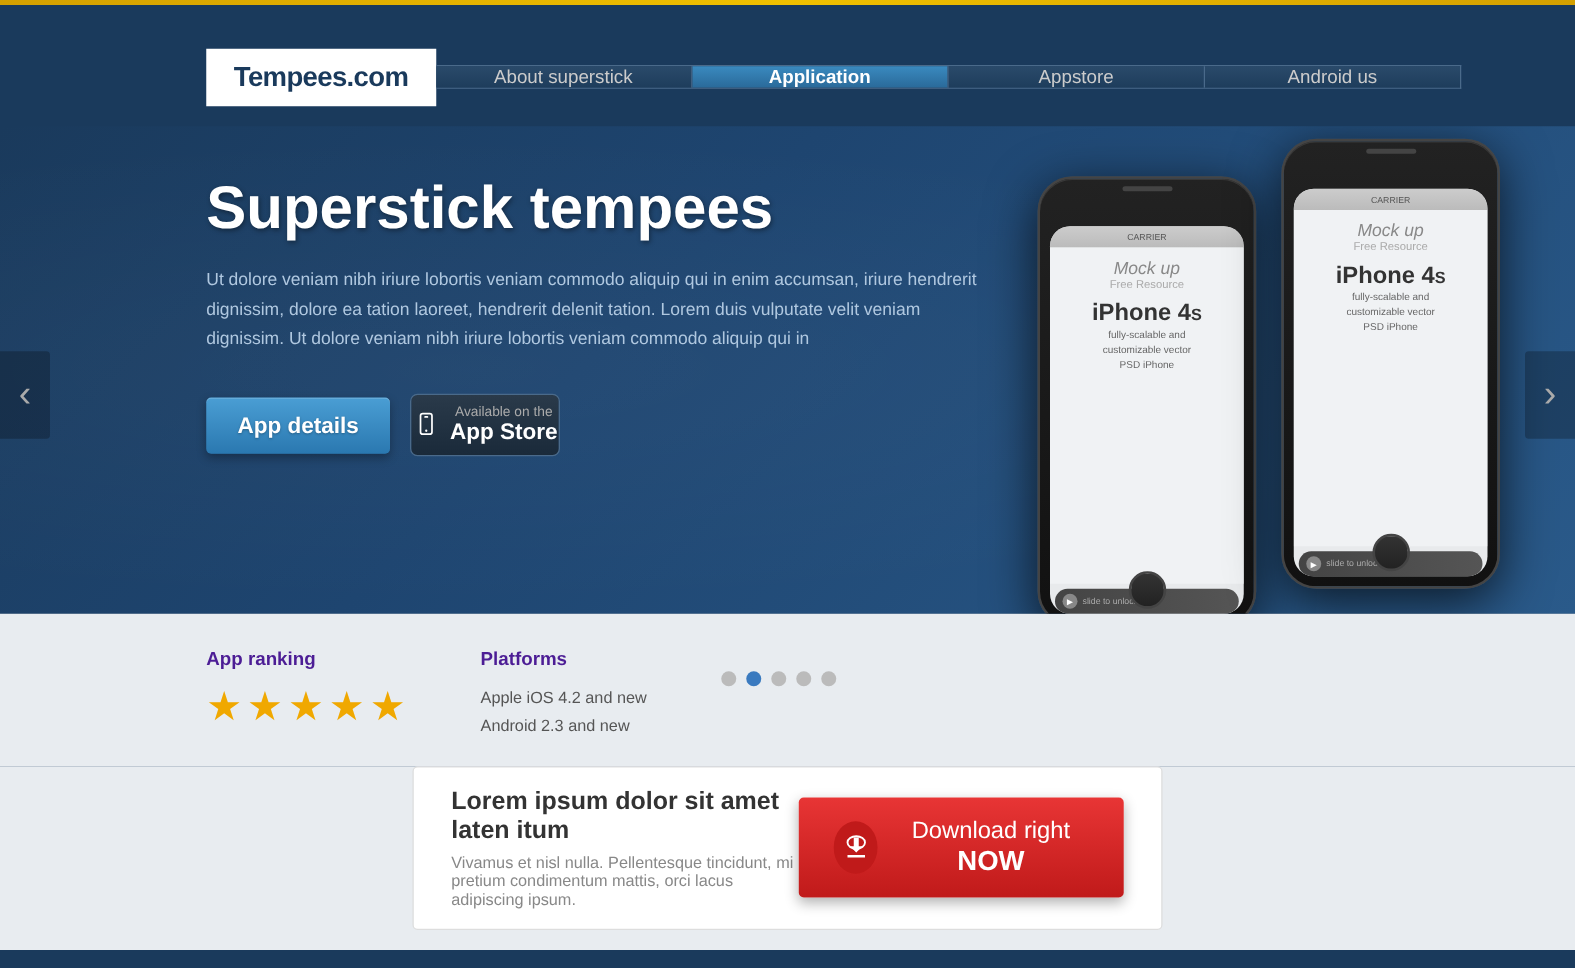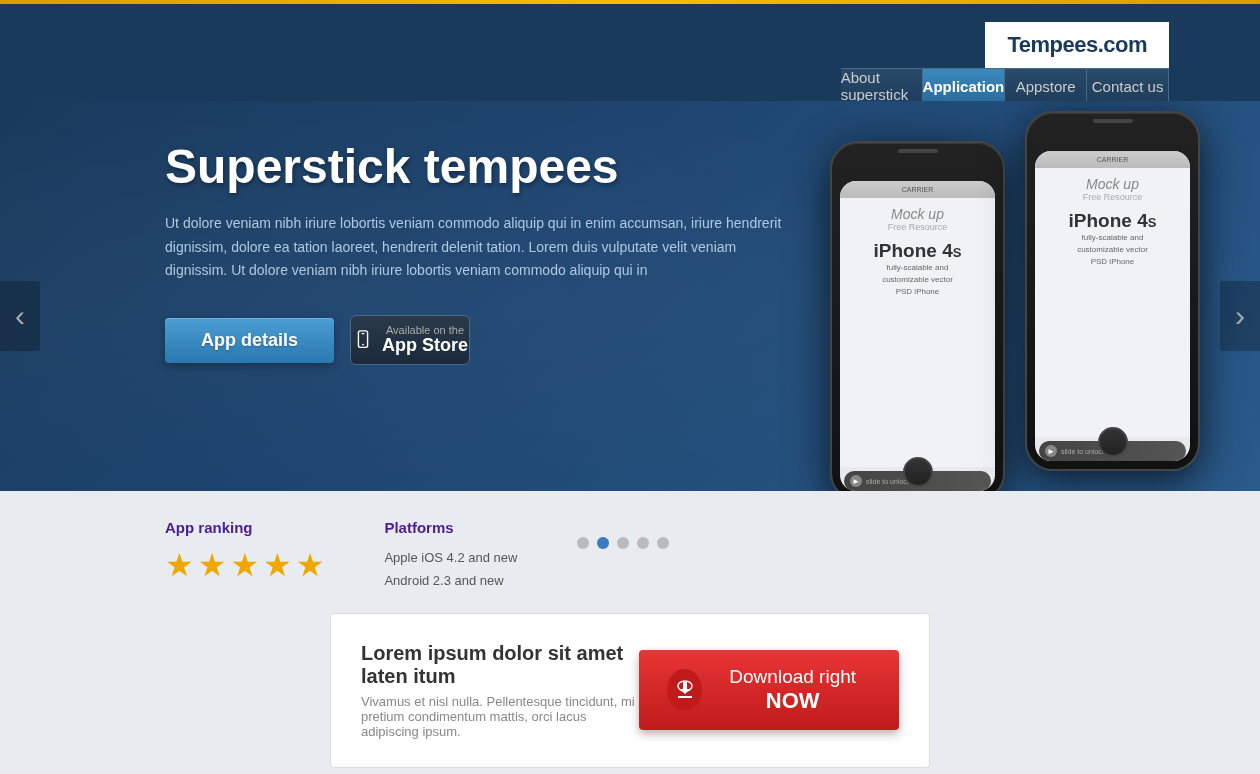--- a/index.html
+++ b/index.html
@@ -1,26 +1,25 @@
 <!DOCTYPE html>
 <html><head>
   <meta charset="utf-8">
   <style>
     * { margin: 0; padding: 0; box-sizing: border-box; }
     body { font-family: Arial, sans-serif; width: 1260px; height: 774px; overflow: hidden; background: #1a3a5c; }
 
     
     .navbar {
       display: flex;
-      align-items: flex-end;
+      align-items: center;
       height: 97px;
       background: transparent;
       padding: 18px 91px 0 165px;
       gap: 0;
-      flex-direction: column;
     }
     .nav-logo {
       background: #fff;
       padding: 10px 22px;
       display: flex;
       align-items: center;
       min-width: 160px;
     }
     .nav-logo span {
       font-size: 22px;
@@ -88,21 +87,21 @@
     .hero-buttons {
       display: flex;
       gap: 16px;
       align-items: center;
     }
     .btn-app-details {
       background: linear-gradient(to bottom, #4a9ed4, #2a78b0);
       color: #fff;
       font-size: 18px;
       font-weight: bold;
-      padding: 12px 36px;
+      padding: 12px 25px;
       border: none;
       border-radius: 4px;
       cursor: pointer;
       box-shadow: 0 3px 8px rgba(0,0,0,0.3), inset 0 1px 0 rgba(255,255,255,0.2);
       text-shadow: 0 1px 2px rgba(0,0,0,0.3);
     }
     .appstore-icon {
       width: 22px;
       height: 22px;
       display: inline-block;
@@ -264,21 +263,21 @@
       background: #bbb;
     }
     .dot.active { background: #3a7abf; }
 
     
     .download-section {
       background: #fff;
       margin: 0 165px;
       border: 1px solid #ddd;
       border-radius: 4px;
-      padding: 28px 30px;
+      padding: 16px 30px;
       display: flex;
       align-items: center;
       justify-content: space-between;
     }
     .download-text-block { }
     .download-title {
       font-size: 20px;
       font-weight: bold;
       color: #333;
       margin-bottom: 6px;
@@ -370,21 +369,21 @@
     <div class="nav-item">
       <span>About superstick</span>
     </div>
     <div class="nav-item active">
       <span>Application</span>
     </div>
     <div class="nav-item">
       <span>Appstore</span>
     </div>
     <div class="nav-item">
-      <span>Contact us</span>
+      <span>Android us</span>
     </div>
   </div>
 </nav>
 
 <div class="hero-outer">
   <button class="hero-arrow-left">‹</button>
 
   <div class="hero">
     <div class="hero-content">
       <h1 class="hero-title">Superstick tempees</h1>

